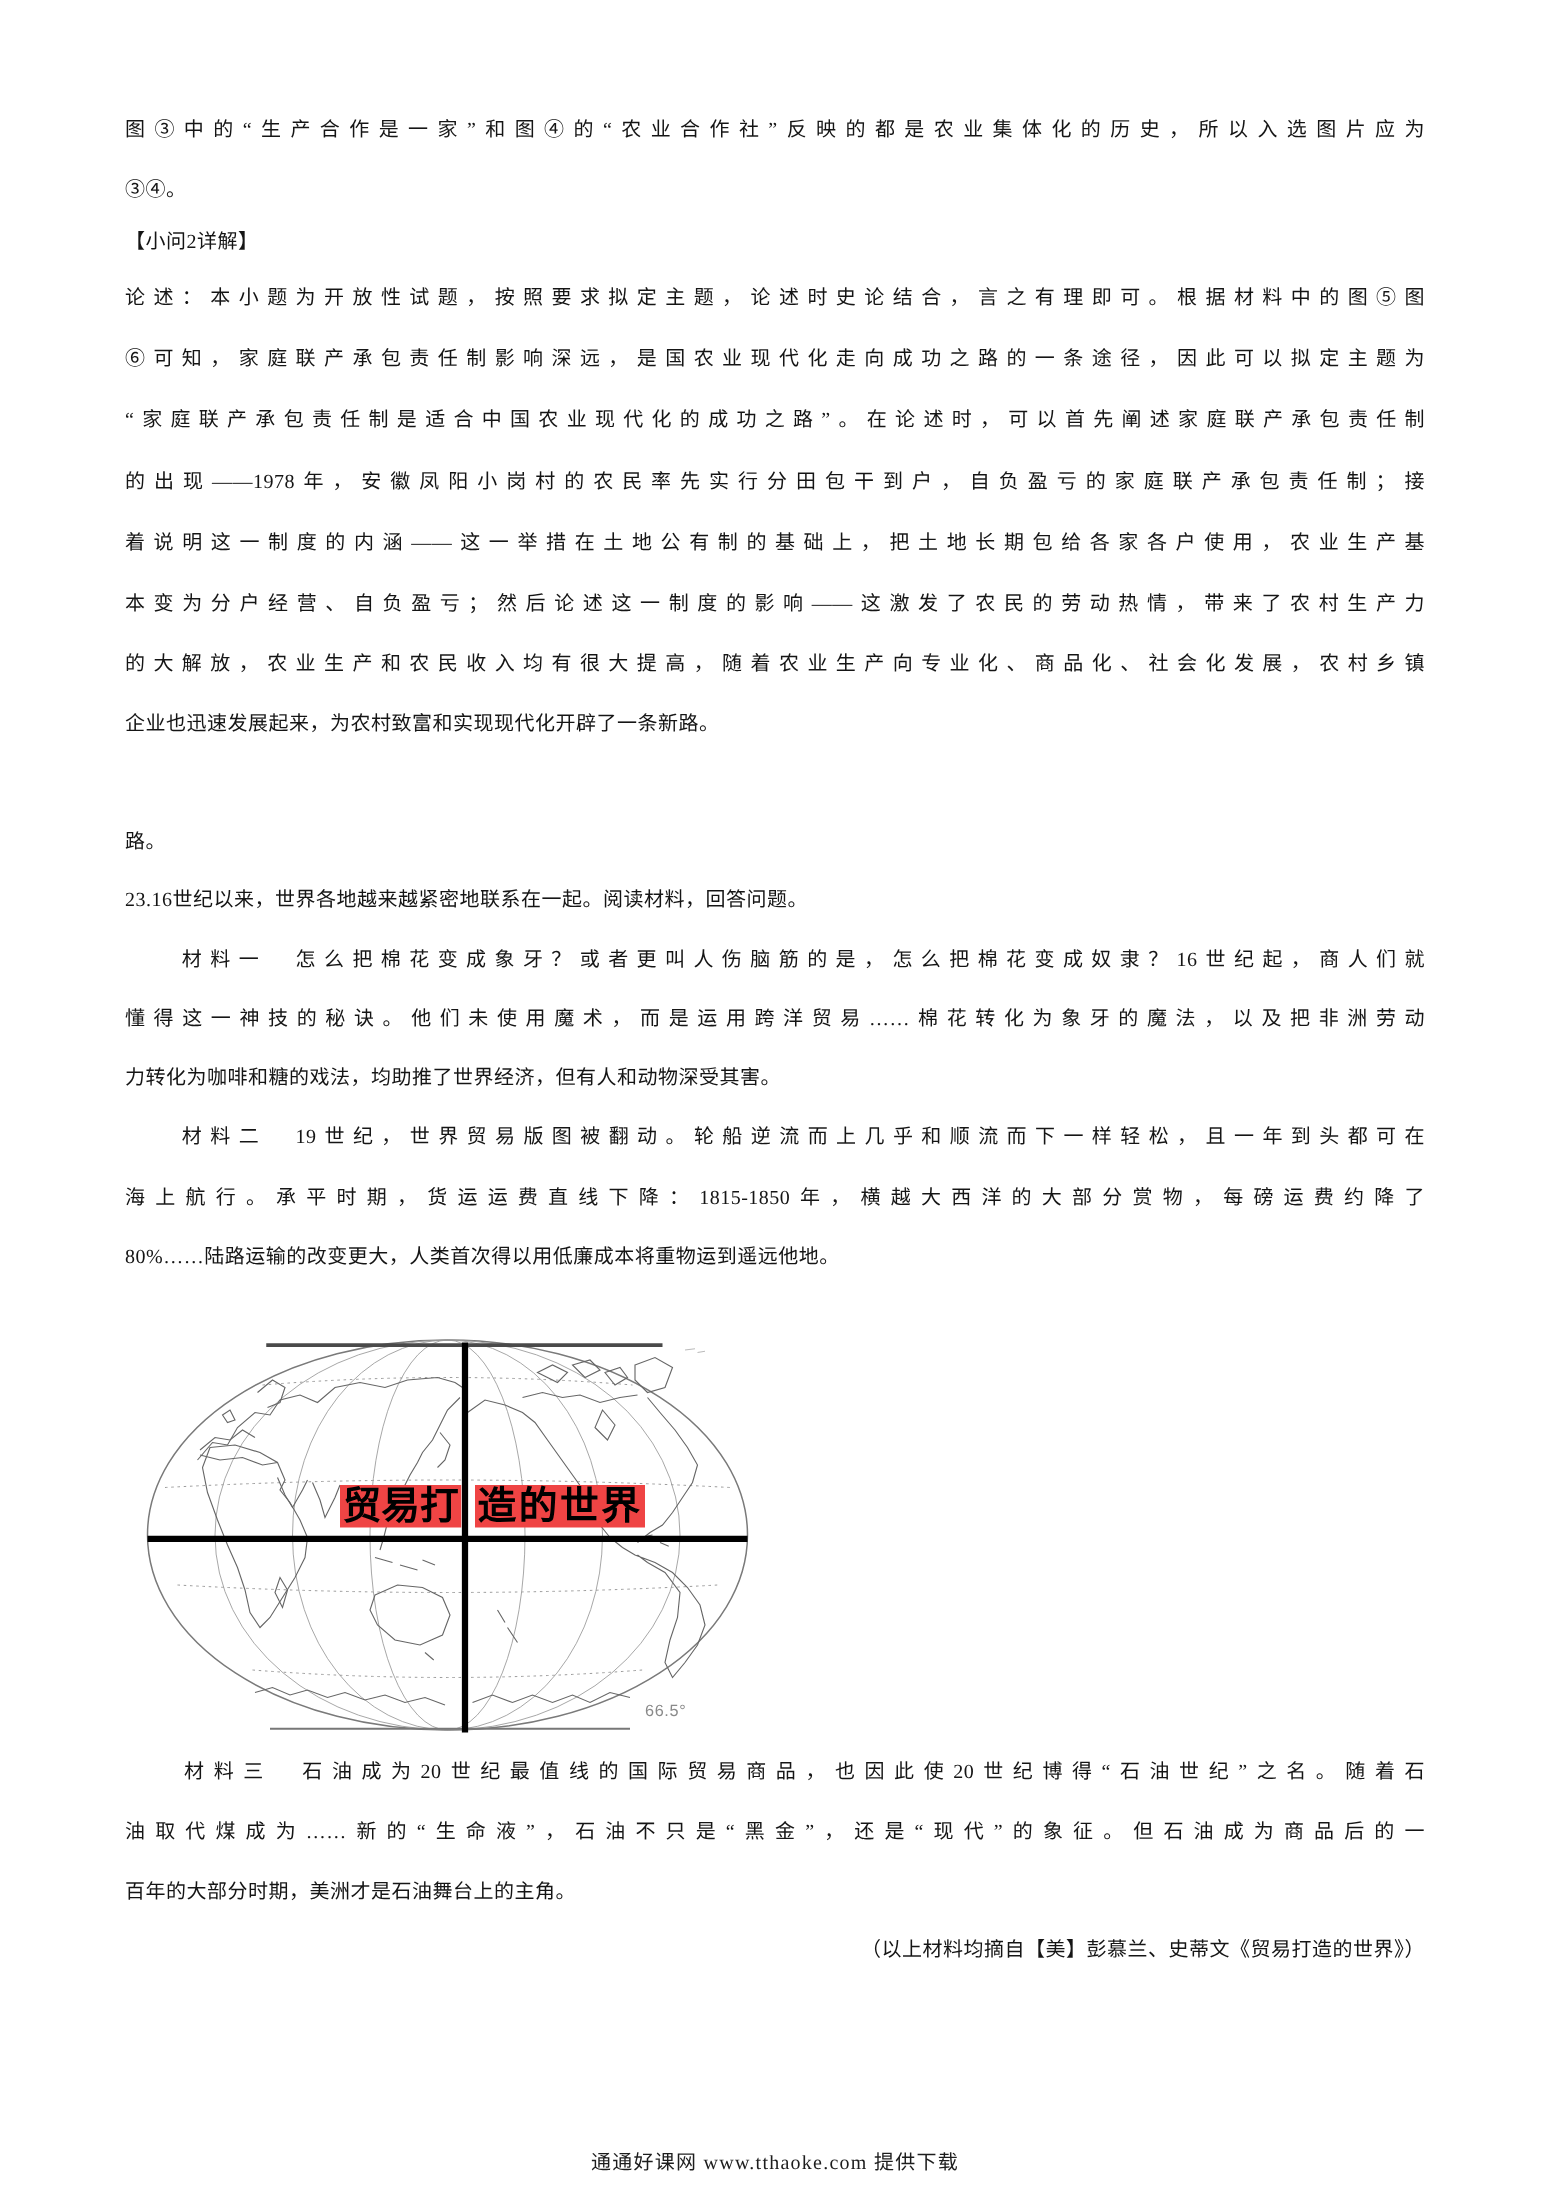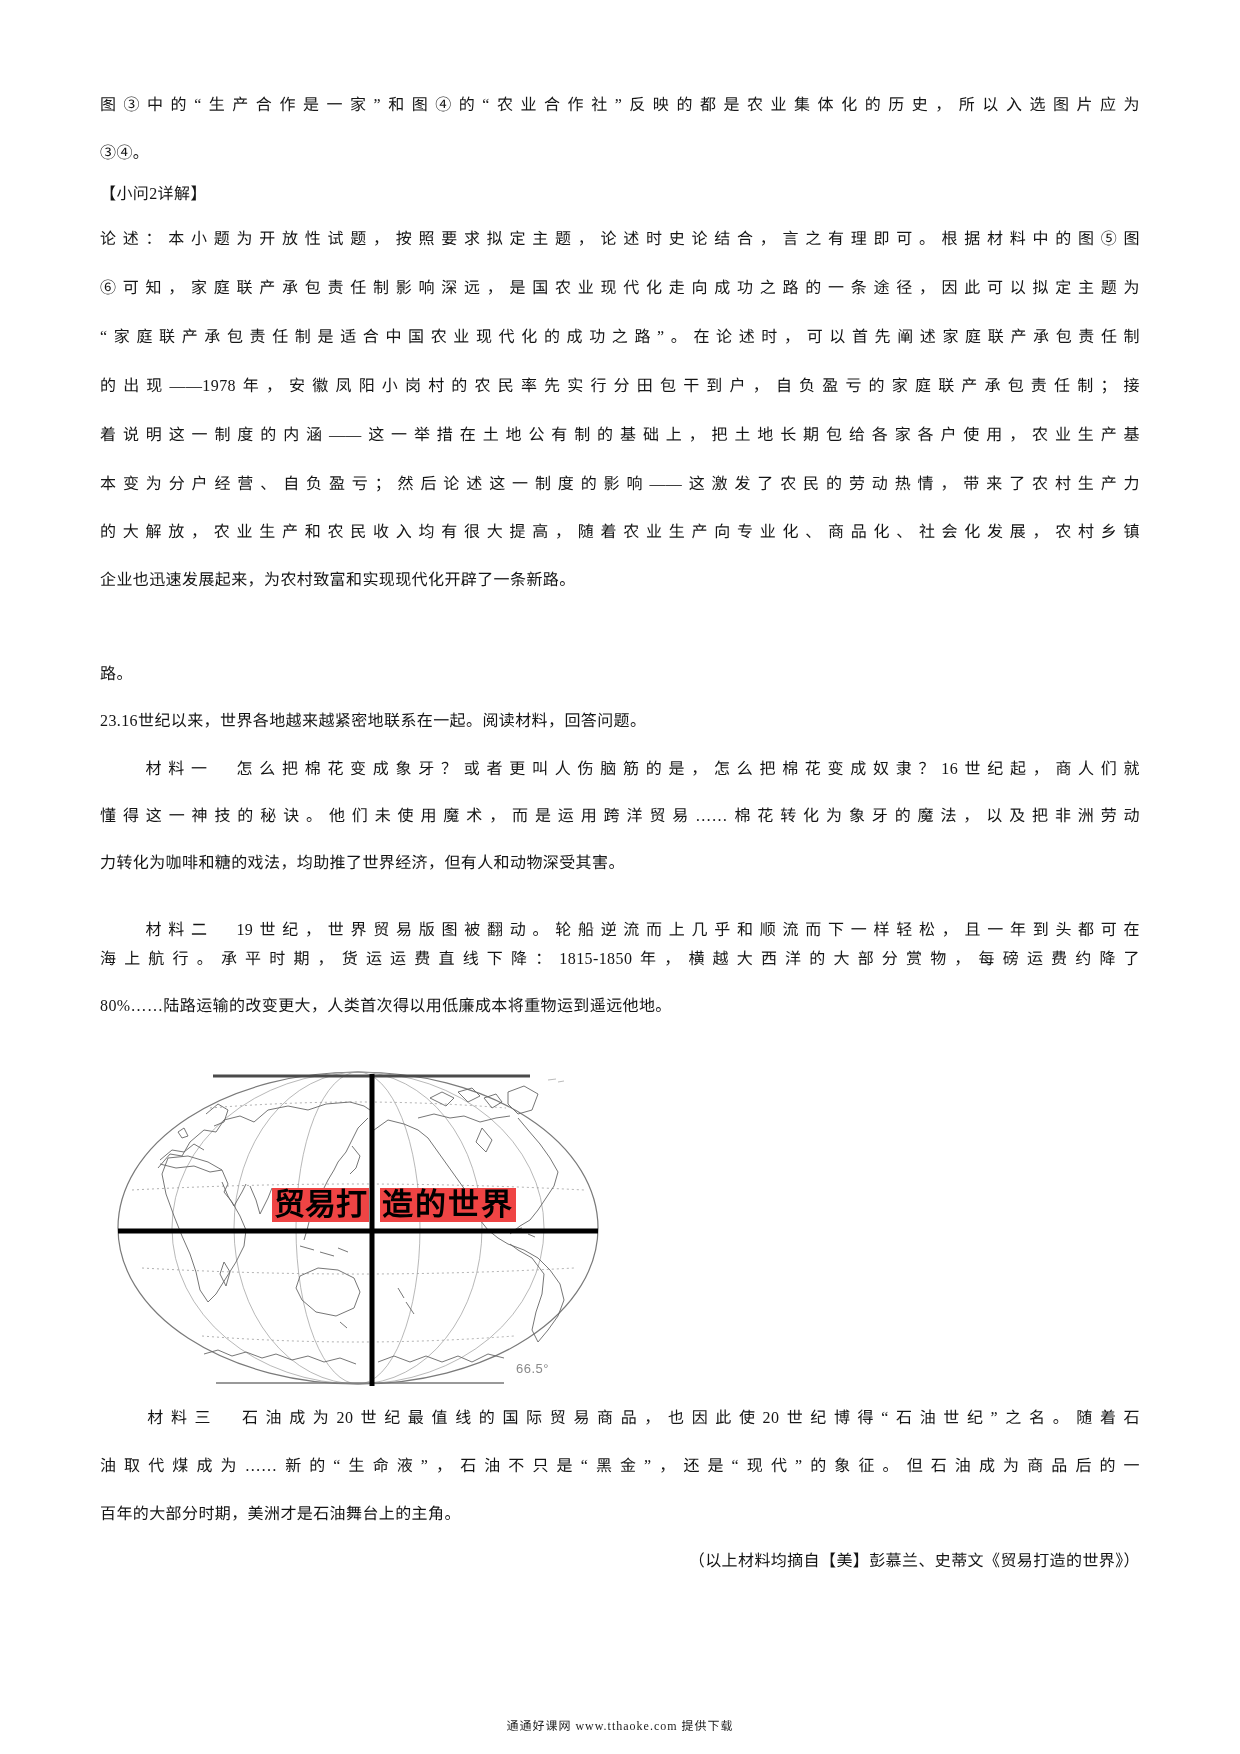--- a/index.html
+++ b/index.html
@@ -30,21 +30,21 @@
   .mt-left  { left:160px; letter-spacing:0; }
   .mt-right { left:268px; letter-spacing:2px; }
   .map-deg-label {
     position:absolute; left:404px; top:303px;
     font-size:13px; color:#8a8a8a; letter-spacing:0.5px;
     font-family:"Liberation Sans","DejaVu Sans",sans-serif;
   }
 
   .footer {
     position:absolute; left:0; top:1716px; width:1240px;
-    text-align:center; font-size:12px; color:#1d1d1d; letter-spacing:1px;
+    text-align:center; font-size:16px; color:#1d1d1d; letter-spacing:1px;
   }
 </style>
 </head>
 <body>
 
 <div class="page">
 
   <div class="line j" style="top:91px">图③中的“生产合作是一家”和图④的“农业合作社”反映的都是农业集体化的历史，所以入选图片应为</div>
   <div class="line l" style="top:139px">③④。</div>
   <div class="line l" style="top:180px">【小问2详解】</div>
@@ -54,21 +54,21 @@
   <div class="line j" style="top:372px">的出现——1978年，安徽凤阳小岗村的农民率先实行分田包干到户，自负盈亏的家庭联产承包责任制；接</div>
   <div class="line j" style="top:421px">着说明这一制度的内涵——这一举措在土地公有制的基础上，把土地长期包给各家各户使用，农业生产基</div>
   <div class="line j" style="top:470px">本变为分户经营、自负盈亏；然后论述这一制度的影响——这激发了农民的劳动热情，带来了农村生产力</div>
   <div class="line j" style="top:518px">的大解放，农业生产和农民收入均有很大提高，随着农业生产向专业化、商品化、社会化发展，农村乡镇</div>
   <div class="line l" style="top:566px">企业也迅速发展起来，为农村致富和实现现代化开辟了一条新路。</div>
   <div class="line l" style="top:660px">路。</div>
   <div class="line l" style="top:707px">23.16世纪以来，世界各地越来越紧密地联系在一起。阅读材料，回答问题。</div>
   <div class="line j" style="top:755px">　　材料一　怎么把棉花变成象牙？或者更叫人伤脑筋的是，怎么把棉花变成奴隶？16世纪起，商人们就</div>
   <div class="line j" style="top:802px">懂得这一神技的秘诀。他们未使用魔术，而是运用跨洋贸易……棉花转化为象牙的魔法，以及把非洲劳动</div>
   <div class="line l" style="top:849px">力转化为咖啡和糖的戏法，均助推了世界经济，但有人和动物深受其害。</div>
-  <div class="line j" style="top:916px">　　材料二　19世纪，世界贸易版图被翻动。轮船逆流而上几乎和顺流而下一样轻松，且一年到头都可在</div>
+  <div class="line j" style="top:896px">　　材料二　19世纪，世界贸易版图被翻动。轮船逆流而上几乎和顺流而下一样轻松，且一年到头都可在</div>
   <div class="line j" style="top:945px">海上航行。承平时期，货运运费直线下降：1815-1850年，横越大西洋的大部分赏物，每磅运费约降了</div>
   <div class="line l" style="top:992px">80%……陆路运输的改变更大，人类首次得以用低廉成本将重物运到遥远他地。</div>
 
   <div class="map">
     <svg width="492" height="332" viewBox="0 0 492 332">
 
       <ellipse cx="246" cy="170" rx="240" ry="156" fill="none" stroke="#7a7a7a" stroke-width="1.2"></ellipse>
 
       <ellipse cx="246" cy="170" rx="62" ry="156" fill="none" stroke="#9a9a9a" stroke-width="0.7"></ellipse>
       <ellipse cx="246" cy="170" rx="124" ry="156" fill="none" stroke="#9a9a9a" stroke-width="0.7"></ellipse>

